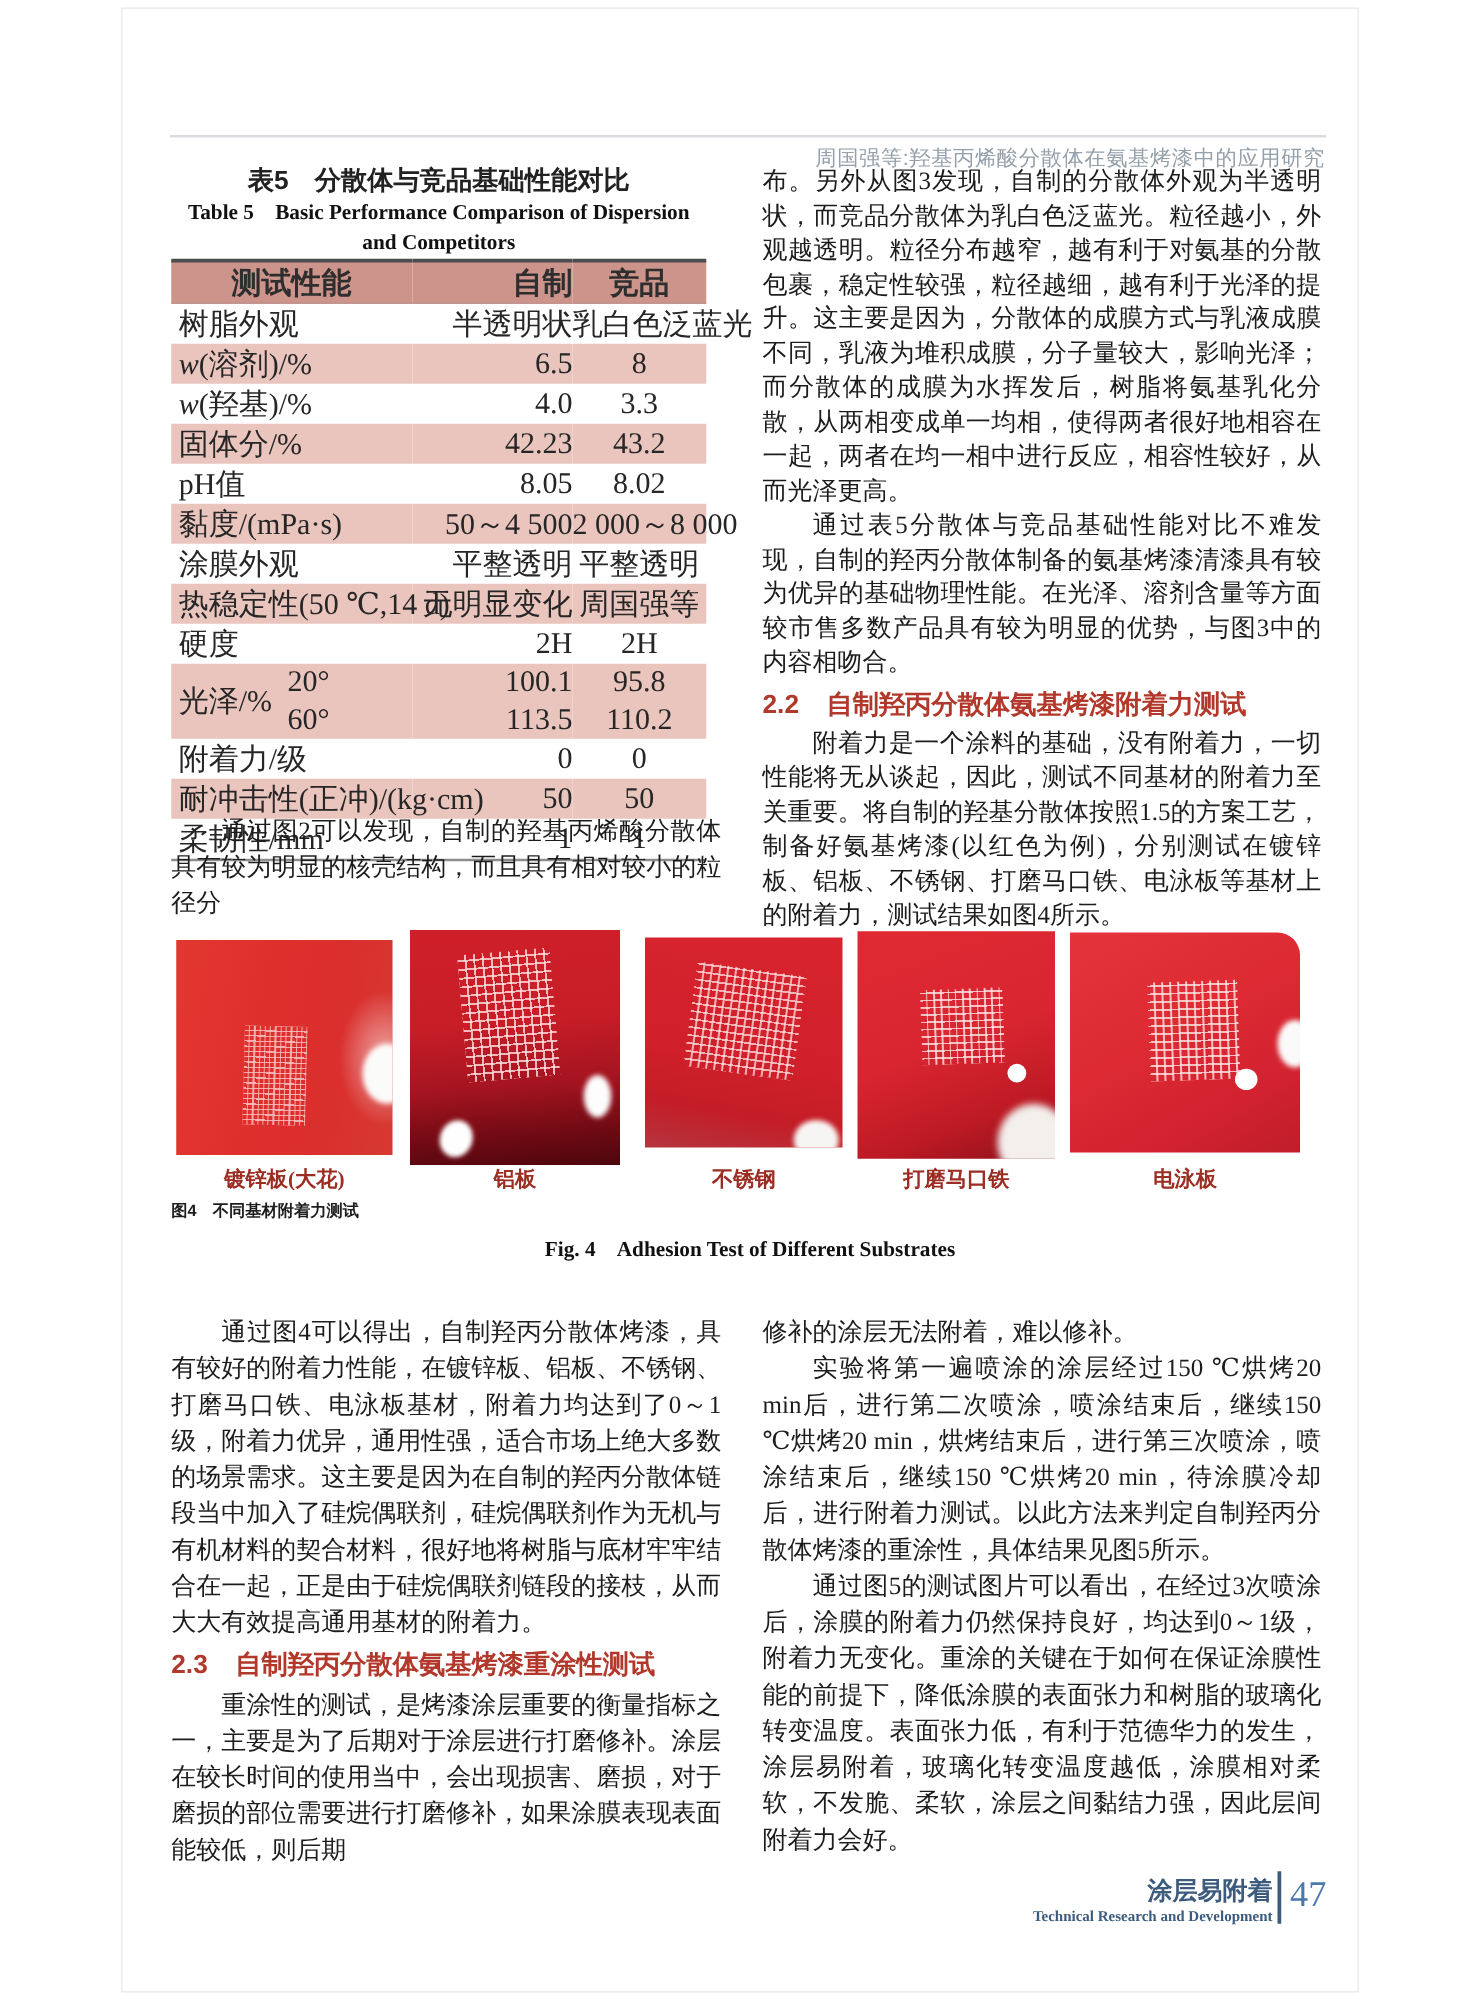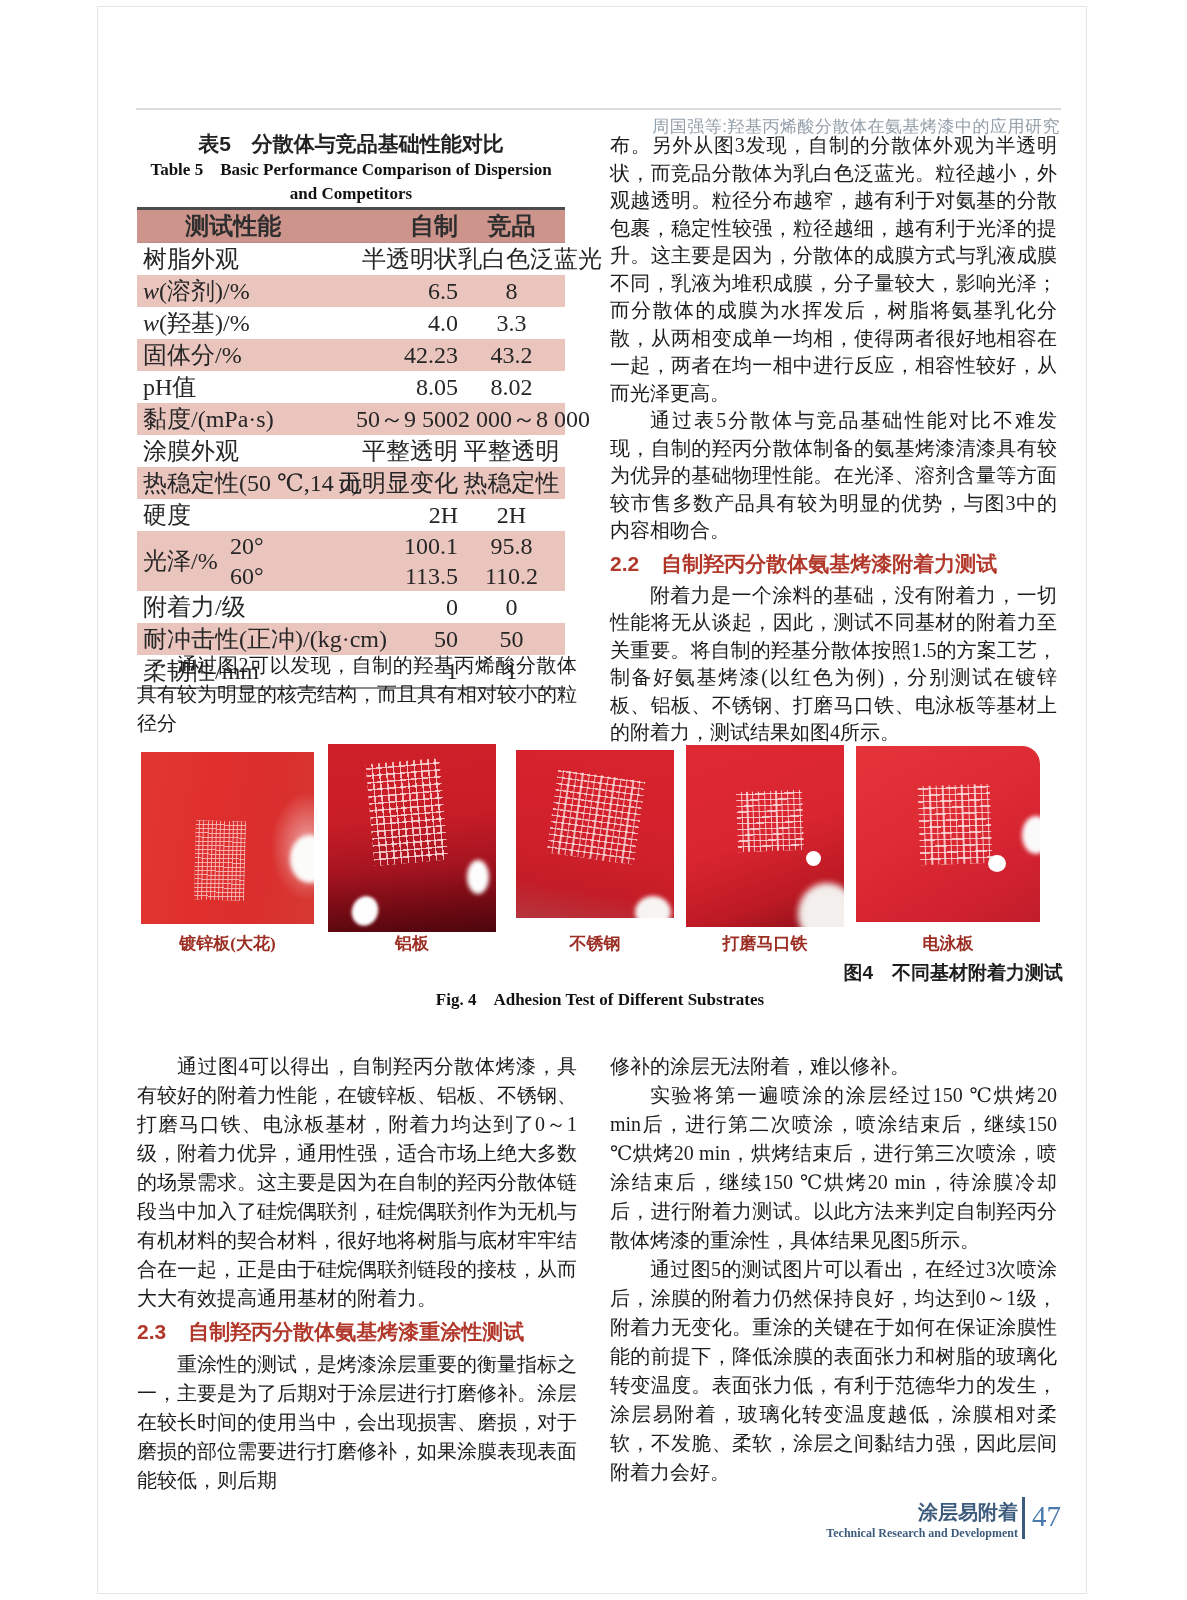--- a/index.html
+++ b/index.html
@@ -90,22 +90,22 @@
   .p5.photo::before{content:"";position:absolute;left:72%;top:62%;width:18px;height:17px;background:#fff;border-radius:50%;filter:blur(.5px);}
   .p5.photo::after{content:"";position:absolute;right:-10px;top:40%;width:28px;height:38px;background:#fbfafa;border-radius:50%;filter:blur(2px);}
 
   .plabel{position:absolute;top:932px;text-align:center;font-size:17px;color:#9b2d22;font-weight:bold;
         font-family:"Liberation Serif","DejaVu Serif",serif;}
   .plabel.p1{left:141px;width:173px;}
   .plabel.p2{left:328px;width:168px;}
   .plabel.p3{left:516px;width:158px;}
   .plabel.p4{left:686px;width:158px;}
   .plabel.p5{left:856px;width:184px;}
-  .fig-cap-cn{position:absolute;left:137px;top:960px;width:926px;text-align:right;
-        font-family:"Liberation Sans","DejaVu Sans",sans-serif;font-weight:bold;font-size:19px;color:#1d1d1d;}
+  .fig-cap-cn{position:absolute;left:137px;top:960px;width:926px;text-align:left;
+        font-family:"Liberation Sans","DejaVu Sans",sans-serif;font-weight:bold;font-size:13px;color:#1d1d1d;}
   .fig-cap-en{position:absolute;left:137px;top:988px;width:926px;text-align:center;
         font-weight:bold;font-size:17px;color:#111;}
 
   
   .footer-cn{position:absolute;right:169px;top:1499px;font-family:"Liberation Sans","DejaVu Sans",sans-serif;
         font-weight:bold;font-size:20px;color:#3d5b7d;}
   .footer-en{position:absolute;right:169px;top:1526px;font-size:12px;font-weight:bold;color:#3d5b7d;}
   .footer-bar{position:absolute;left:1022px;top:1497px;width:3px;height:42px;background:#3d5b7d;}
   .page-num{position:absolute;left:1032px;top:1500px;font-size:29px;color:#4a7aad;font-family:"Liberation Serif",serif;}
 </style>
@@ -151,32 +151,32 @@
           <td class="c2">42.23</td>
           <td class="c3">43.2</td>
         </tr>
         <tr class="t-row">
           <td class="c1">pH值</td>
           <td class="c2">8.05</td>
           <td class="c3">8.02</td>
         </tr>
         <tr class="t-row shade">
           <td class="c1">黏度/(mPa·s)</td>
-          <td class="c2">50～9 500</td>
+          <td class="c2">50～4 500</td>
           <td class="c3">2 000～8 000</td>
         </tr>
         <tr class="t-row">
           <td class="c1">涂膜外观</td>
           <td class="c2">平整透明</td>
           <td class="c3">平整透明</td>
         </tr>
         <tr class="t-row shade">
           <td class="c1">热稳定性(50 ℃,14 d)</td>
           <td class="c2">无明显变化</td>
-          <td class="c3">热稳定性</td>
+          <td class="c3">周国强等</td>
         </tr>
         <tr class="t-row">
           <td class="c1">硬度</td>
           <td class="c2">2H</td>
           <td class="c3">2H</td>
         </tr>
       </tbody>
     <tbody>
       <tr class="gloss">
         <td class="c1">

